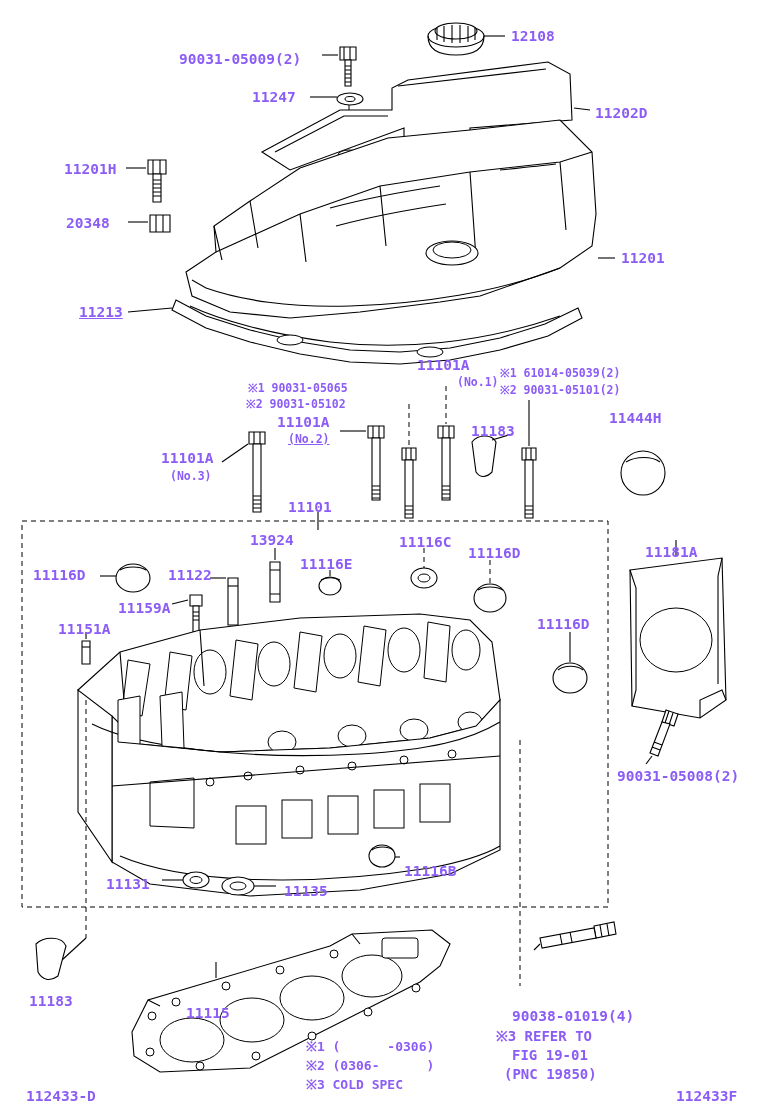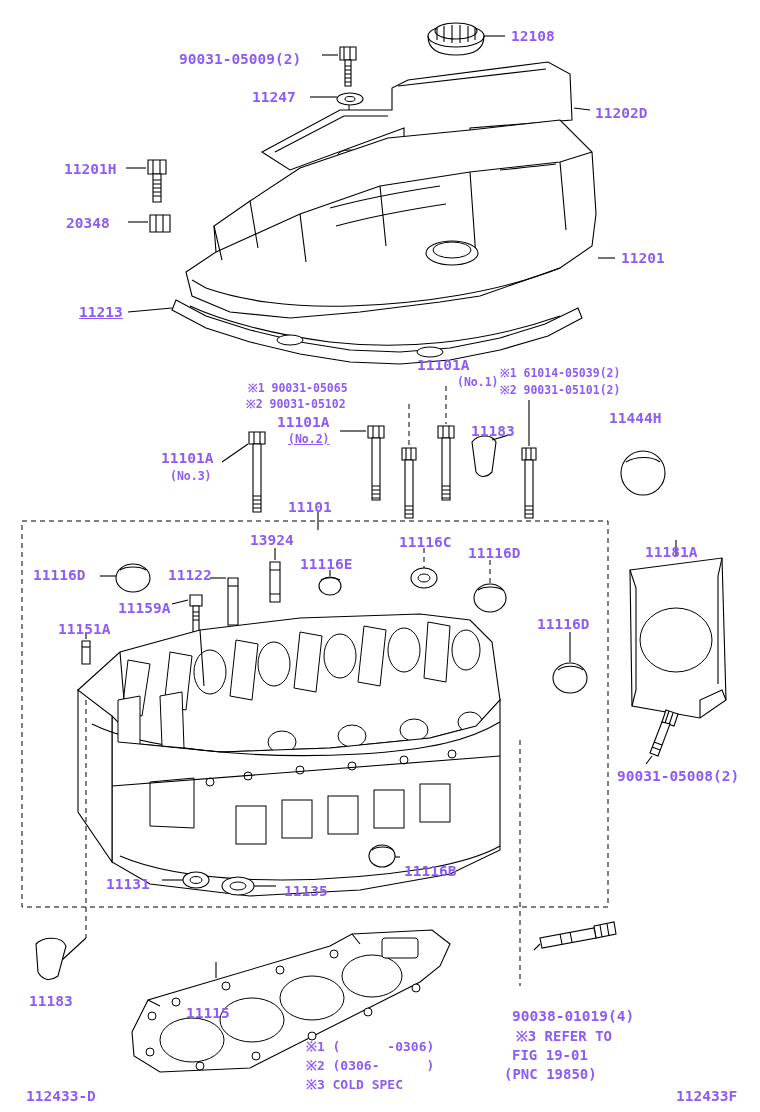--- a/index.html
+++ b/index.html
@@ -381,21 +381,21 @@
 <div class="lbl" style="left:58px;top:621px;">11151A</div>
 
 <div class="lbl" style="left:617px;top:768px;">90031-05008(2)</div>
 <div class="lbl" style="left:404px;top:854px;margin-top:9px;">11116B</div>
 <div class="lbl" style="left:106px;top:876px;">11131</div>
 <div class="lbl" style="left:284px;top:883px;text-align:center;">11135</div>
 <div class="lbl" style="left:186px;top:989px;margin-top:16px;">11115</div>
 <div class="lbl" style="left:29px;top:993px;">11183</div>
 <div class="lbl" style="left:512px;top:1008px;">90038-01019(4)</div>
 
-<div class="lbl code" style="left:516px;top:1028px;">※3 REFER TO</div>
+<div class="lbl code" style="left:496px;top:1028px;">※3 REFER TO</div>
 <div class="lbl code" style="left:512px;top:1047px;">FIG 19-01</div>
 <div class="lbl code" style="left:504px;top:1066px;">(PNC 19850)</div>
 
 <div class="lbl foot" style="left:306px;top:1040px;">※1 (      -0306)</div>
 <div class="lbl foot" style="left:306px;top:1059px;">※2 (0306-      )</div>
 <div class="lbl foot" style="left:306px;top:1078px;">※3 COLD SPEC</div>
 
 <div class="lbl" style="left:12px;top:1088px;margin-left:14px;">112433-D</div>
 <div class="lbl" style="left:676px;top:1088px;">112433F</div>
 

